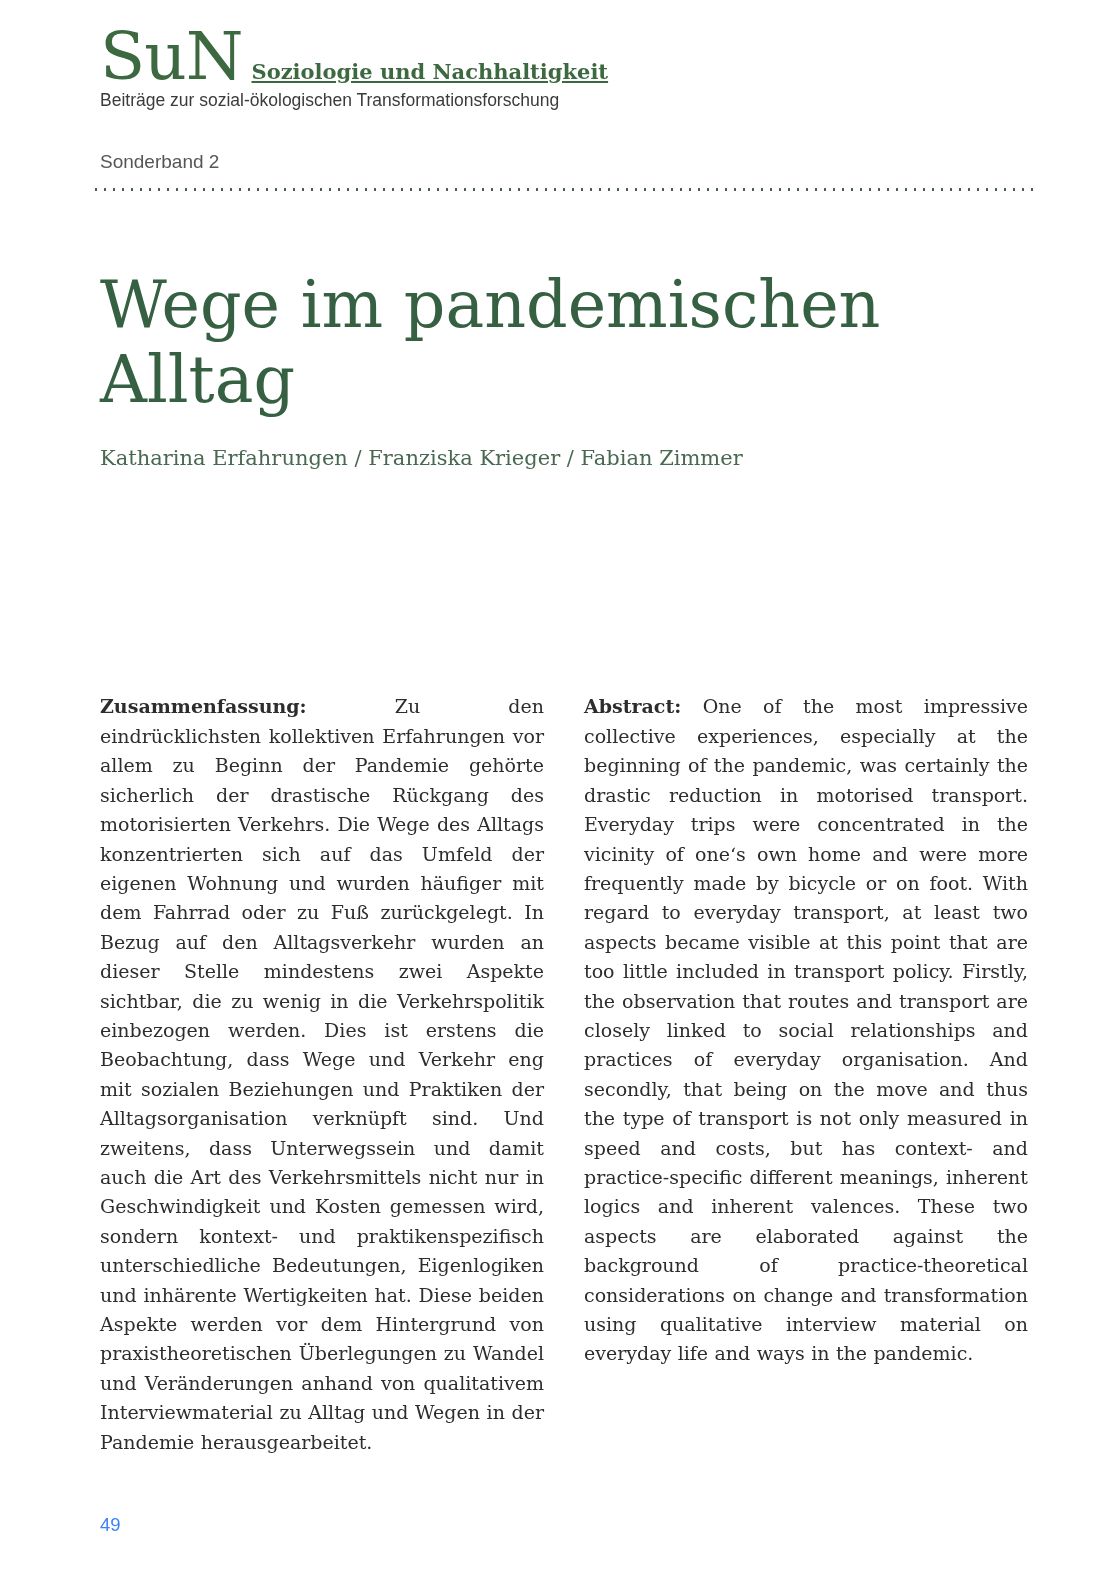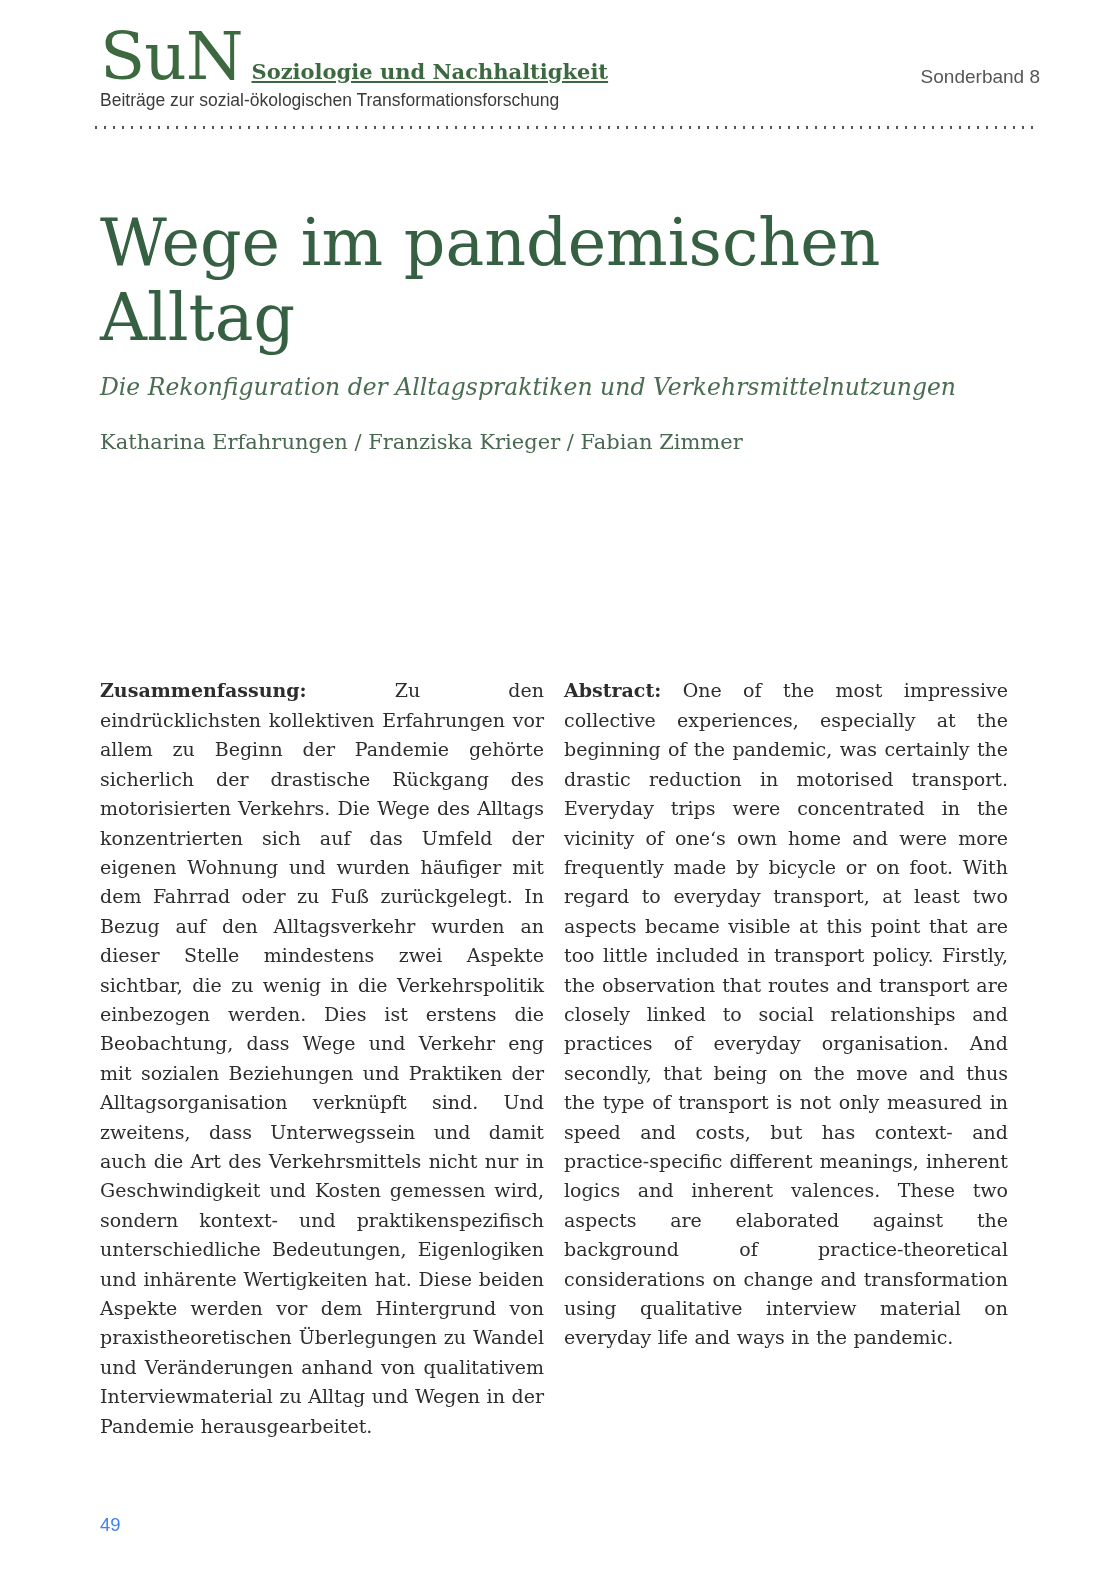--- a/index.html
+++ b/index.html
@@ -9,21 +9,21 @@
     width: 1112px;
     height: 1576px;
     margin: 0 auto;
     background: #ffffff;
     font-family: "DejaVu Serif", serif;
     overflow: hidden;
   }
   .content { padding: 26px 72px 0 100px; }
 
   
-  .header { display: flex; justify-content: space-between; align-items: flex-start; }
+  .header { display: flex; justify-content: space-between; align-items: flex-start; flex-direction: column; }
   .logo-row { display: flex; align-items: baseline; }
   .logo {
     font-family: "DejaVu Serif", serif;
     font-size: 66px;
     line-height: 0.95;
     color: #3c693f;
     letter-spacing: -1px;
   }
   .journal-name {
     font-family: "DejaVu Serif", serif;
@@ -77,21 +77,21 @@
   .authors {
     margin-top: 29px;
     font-size: 21px;
     color: #496851;
   }
 
   
   .columns {
     margin-top: 222px;
     display: flex;
-    gap: 20px;
+    gap: 40px;
   }
   .col {
     width: 444px;
     font-size: 19px;
     line-height: 29.4px;
     color: #2d2d2f;
     text-align: justify;
     hyphens: auto;
     -webkit-hyphens: auto;
     word-spacing: 0.02em;
@@ -115,28 +115,27 @@
   <div class="content">
 
     <header class="header">
       <div class="header-left">
         <div class="logo-row">
           <span class="logo">SuN</span>
           <span class="journal-name">Soziologie und Nachhaltigkeit</span>
         </div>
         <div class="journal-tagline">Beiträge zur sozial-ökologischen Transformationsforschung</div>
       </div>
-      <div class="issue">Sonderband 8</div>
+      <div class="issue">Sonderband 2</div>
     </header>
 
     <div class="dotted-rule"></div>
 
     <main>
       <h1 class="title">Wege im pandemischen Alltag</h1>
-      <h2 class="subtitle">Die Rekonfiguration der Alltagspraktiken und Verkehrsmittelnutzungen</h2>
       <div class="authors">Katharina Erfahrungen / Franziska Krieger / Fabian Zimmer</div>
 
       <div class="columns">
         <p class="col" lang="de"><b>Zusammenfassung:</b> <span>Zu den eindrücklichsten kollektiven Erfahrungen vor allem zu Beginn der Pandemie gehörte sicherlich der drastische Rückgang des motorisierten Verkehrs. Die Wege des Alltags konzentrierten sich auf das Umfeld der eigenen Wohnung und wurden häufiger mit dem Fahrrad oder zu Fuß zurückgelegt. In Bezug auf den Alltagsverkehr wurden an dieser Stelle mindestens zwei Aspekte sichtbar, die zu wenig in die Verkehrspolitik einbezogen werden. Dies ist erstens die Beobachtung, dass Wege und Verkehr eng mit sozialen Beziehungen und Praktiken der Alltagsorganisation verknüpft sind. Und zweitens, dass Unterwegssein und damit auch die Art des Verkehrsmittels nicht nur in Geschwindigkeit und Kosten gemessen wird, sondern kontext- und praktikenspezifisch unterschiedliche Bedeutungen, Eigenlogiken und inhärente Wertigkeiten hat. Diese beiden Aspekte werden vor dem Hintergrund von praxistheoretischen Überlegungen zu Wandel und Veränderungen anhand von qualitativem Interviewmaterial zu Alltag und Wegen in der Pandemie herausgearbeitet.</span></p>
         <p class="col" lang="en"><b>Abstract:</b> <span>One of the most impressive collective experiences, especially at the beginning of the pandemic, was certainly the drastic reduction in motorised transport. Everyday trips were concentrated in the vicinity of one‘s own home and were more frequently made by bicycle or on foot. With regard to everyday transport, at least two aspects became visible at this point that are too little included in transport policy. Firstly, the observation that routes and transport are closely linked to social relationships and practices of everyday organisation. And secondly, that being on the move and thus the type of transport is not only measured in speed and costs, but has context- and practice-specific different meanings, inherent logics and inherent valences. These two aspects are elaborated against the background of practice-theoretical considerations on change and transformation using qualitative interview material on everyday life and ways in the pandemic.</span></p>
       </div>
     </main>
 
   </div>
 

